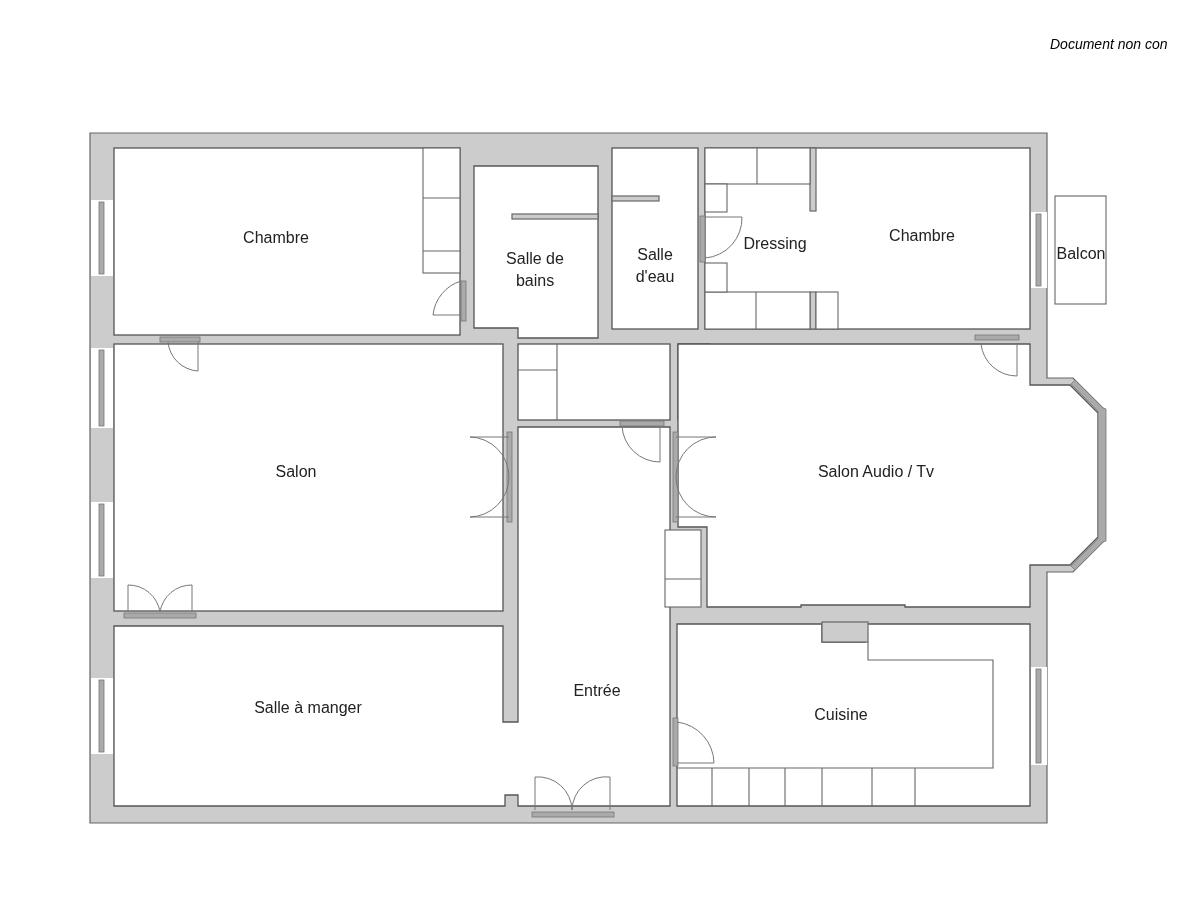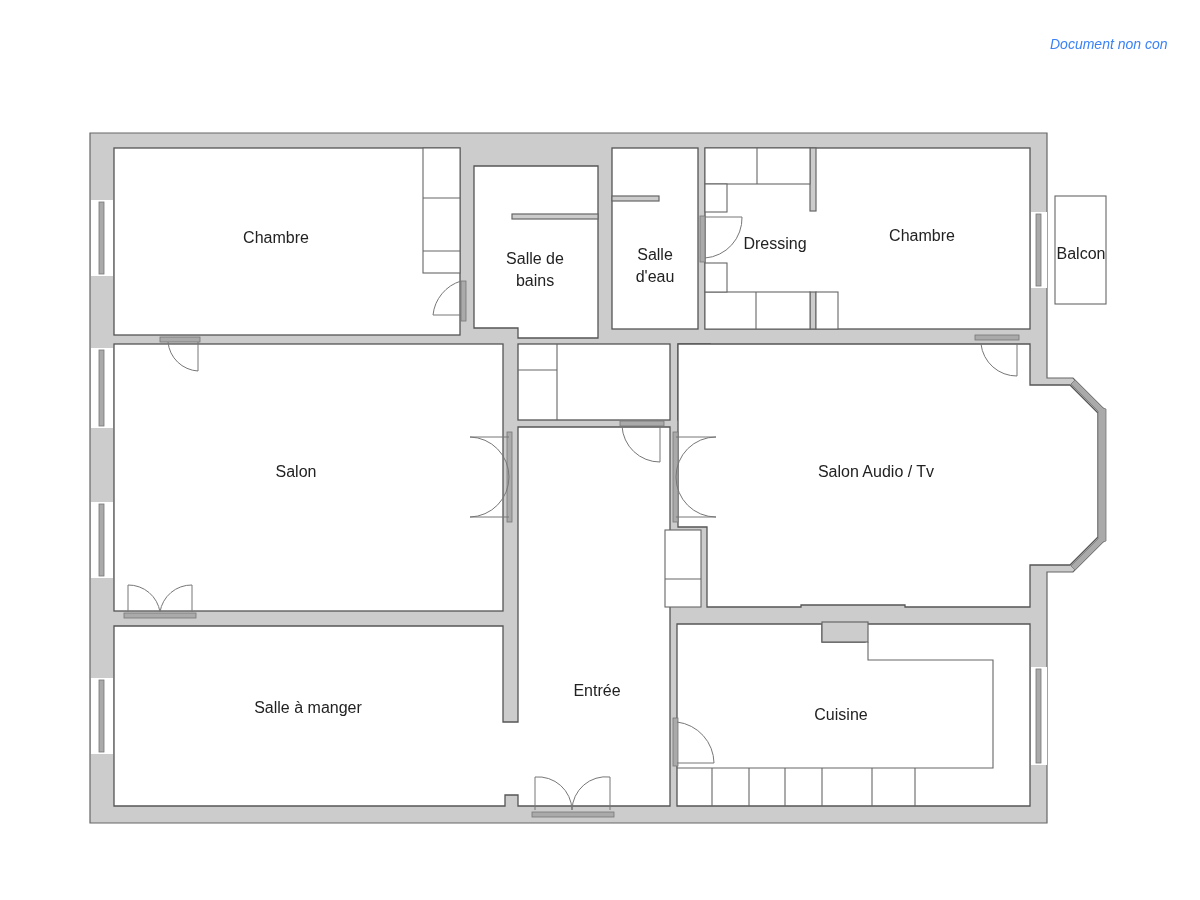--- a/index.html
+++ b/index.html
@@ -1,17 +1,17 @@
 <!DOCTYPE html>
 <html><head>
   <meta charset="utf-8">
   <style>
     html, body { margin: 0; padding: 0; background: #ffffff; }
     body { width: 1200px; height: 900px; position: relative; overflow: hidden; font-family: "Liberation Sans", "DejaVu Sans", sans-serif; }
-    .disclaimer { position: absolute; top: 36px; left: 1050px; font-size: 14px; font-style: italic; color: #3b82f6; white-space: nowrap; }
+    .disclaimer { position: absolute; top: 36px; left: 1050px; font-size: 14px; font-style: italic; color: #000000; white-space: nowrap; }
     svg.plan { position: absolute; left: 0; top: 0; }
     .wall { fill: #cccccc; stroke: #666666; stroke-width: 1.2; }
     .room { fill: #ffffff; stroke: #555555; stroke-width: 1.3; }
     .fix { fill: #ffffff; stroke: #666666; stroke-width: 1.1; }
     .line { stroke: #666666; stroke-width: 1.1; fill: none; }
     .swing { stroke: #777777; stroke-width: 1; fill: none; }
     .win { fill: #ffffff; stroke: none; }
     .pane { fill: #aaaaaa; stroke: #777; stroke-width: 0.8; }
     .label { font-size: 16px; fill: #222222; text-anchor: middle; }
   </style>

